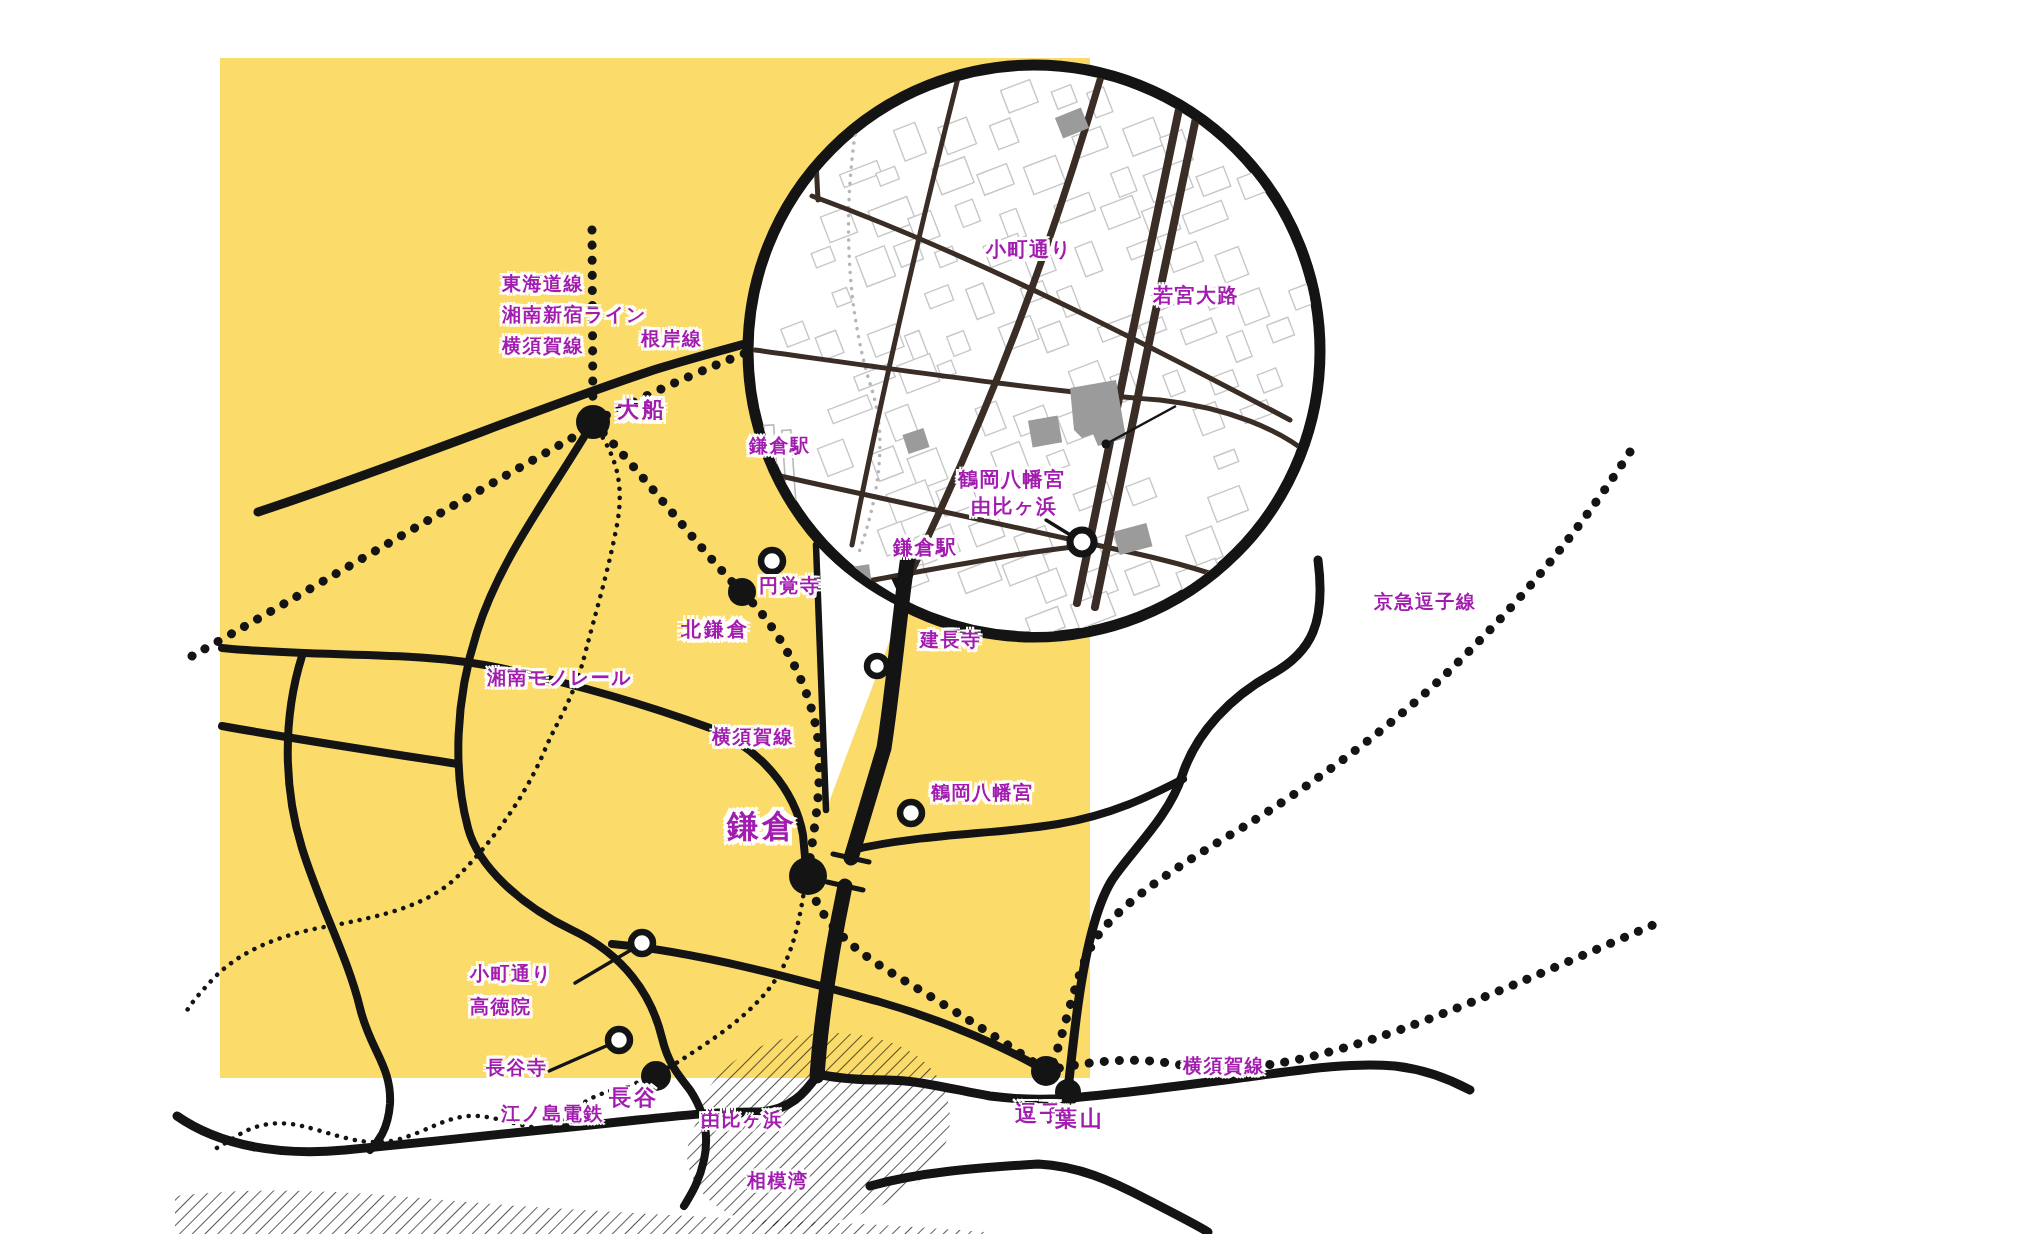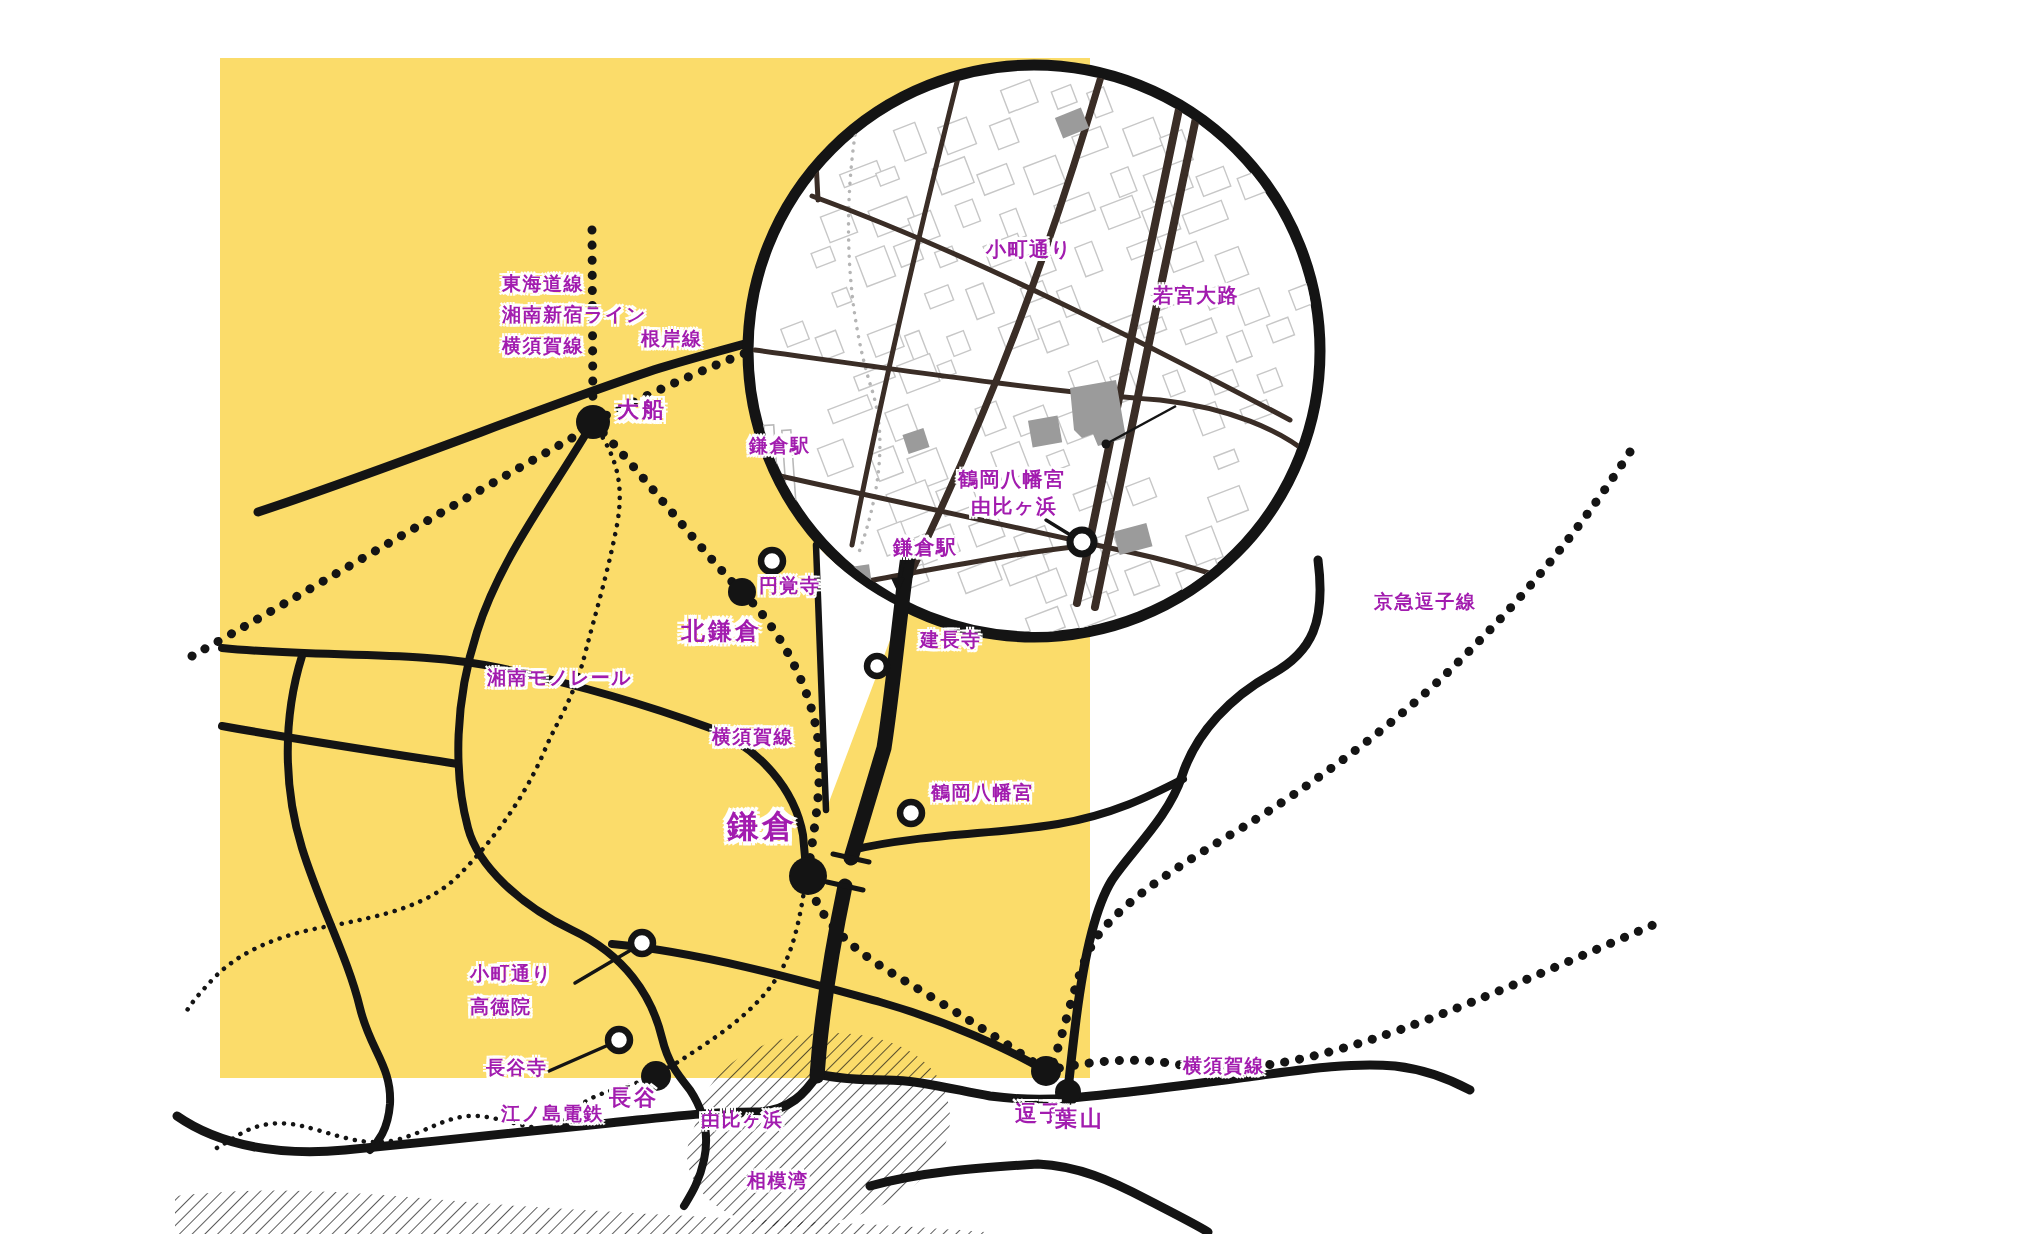--- a/index.html
+++ b/index.html
@@ -269,21 +269,21 @@
   <div class="lbl" style="left:747px;top:1171px">相模湾</div>
 
   <div class="lbl" style="left:759px;top:576px">円覚寺</div>
   <div class="lbl" style="left:920px;top:630px">建長寺</div>
   <div class="lbl" style="left:931px;top:783px">鶴岡八幡宮</div>
   <div class="lbl" style="left:470px;top:964px">小町通り</div>
   <div class="lbl" style="left:470px;top:997px">高徳院</div>
   <div class="lbl" style="left:486px;top:1058px">長谷寺</div>
 
   <div class="lbl sta" style="left:617px;top:399px">大船</div>
-  <div class="lbl sta" style="left:681px;top:619px;font-size:24px">北鎌倉</div>
+  <div class="lbl sta" style="left:681px;top:619px;font-size:20px">北鎌倉</div>
   <div class="lbl sta big" style="left:727px;top:810px">鎌倉</div>
   <div class="lbl sta" style="left:609px;top:1087px">長谷</div>
   <div class="lbl sta" style="left:1015px;top:1103px">逗子</div>
   <div class="lbl sta" style="left:1055px;top:1108px">葉山</div>
 
   <div class="lbl mag" style="left:986px;top:239px">小町通り</div>
   <div class="lbl mag" style="left:1153px;top:285px">若宮大路</div>
   <div class="lbl" style="left:749px;top:436px">鎌倉駅</div>
   <div class="lbl mag" style="left:893px;top:537px">鎌倉駅</div>
   <div class="lbl mag" style="left:958px;top:469px">鶴岡八幡宮</div>

